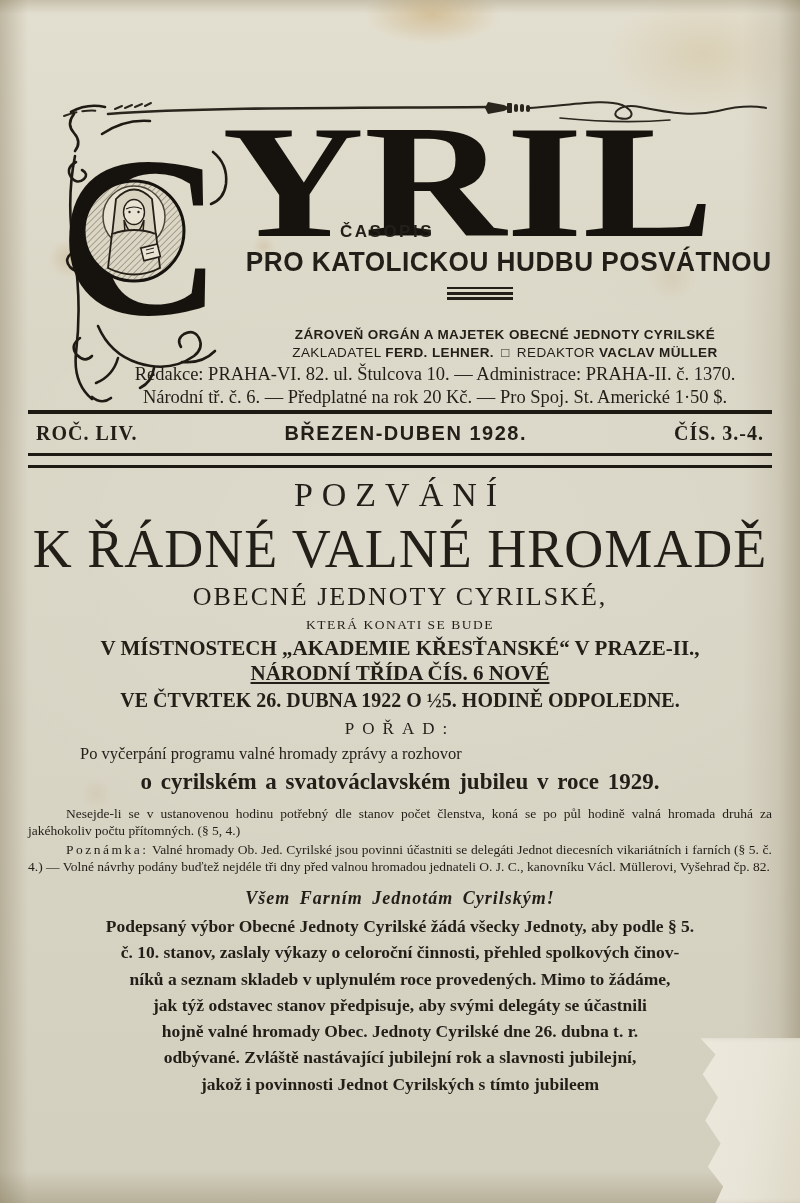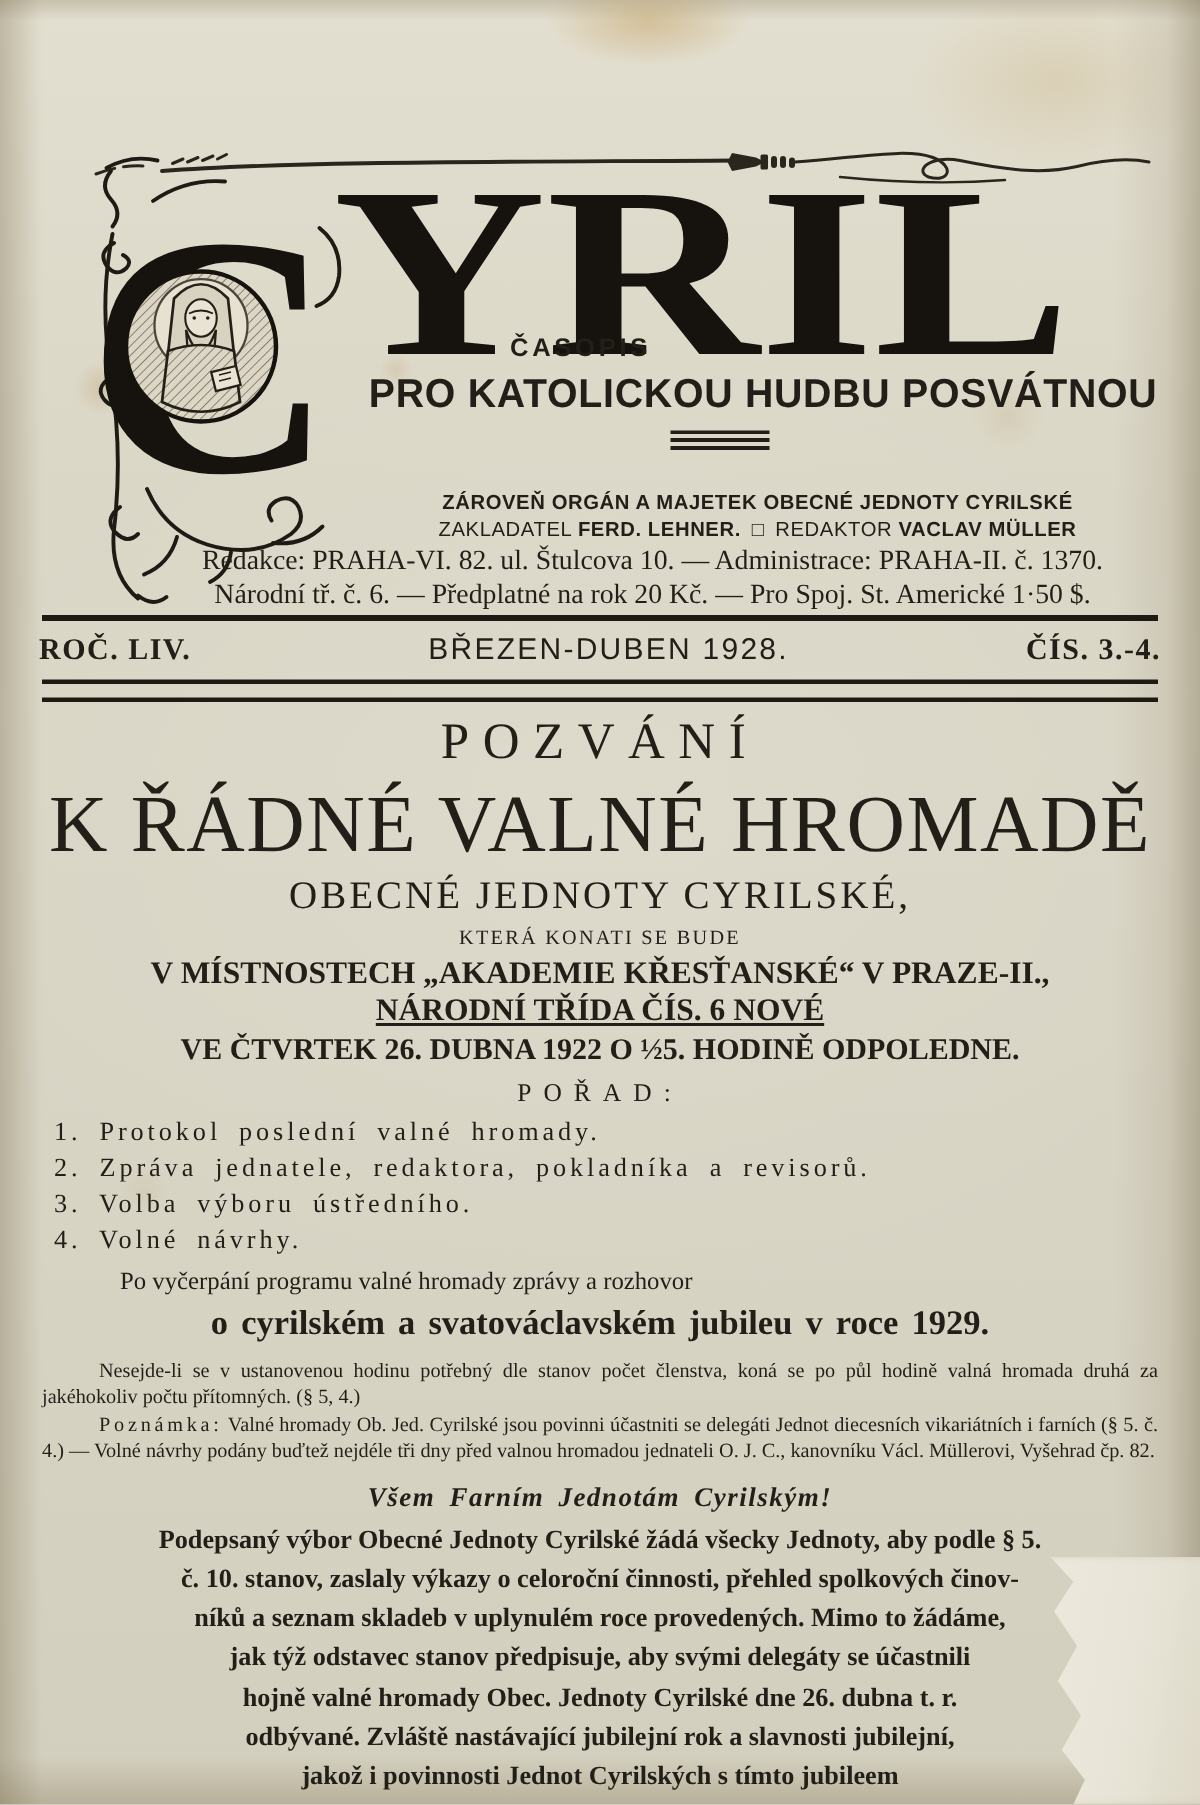--- a/index.html
+++ b/index.html
@@ -48,23 +48,23 @@
   .organ-line{white-space:nowrap;font-weight:bold;}
   .founder-line{white-space:nowrap;margin-top:3px;}
   .founder-line .lbl{font-weight:normal;}
   .founder-line .nm{font-weight:bold;}
   .founder-line .sep{font-weight:normal;padding:0 3px;}
   .address-block{position:absolute;left:102px;top:363px;width:666px;text-align:center;font-size:18.5px;}
   .address-block div{white-space:nowrap;line-height:1.22;}
 
   
   .thick-rule{margin:0 28px;border-top:4px solid #1d1a14;}
-  .vol-bar{display:flex;justify-content:space-between;align-items:baseline;margin:0 24px;padding:8px 2px 6px;}
+  .vol-bar{display:flex;justify-content:space-between;align-items:baseline;margin:0 34px;padding:8px 2px 6px;}
   .vol-left,.vol-right{font-size:20px;font-weight:bold;letter-spacing:1px;}
-  .vol-center{font-family:"Liberation Sans",sans-serif;font-size:20px;font-weight:normal;letter-spacing:1.5px;}
+  .vol-center{font-family:"Liberation Sans",sans-serif;font-size:20px;font-weight:bold;letter-spacing:1.5px;}
   .double-rule{margin:2px 28px 0;height:9px;border-top:3px solid #1d1a14;border-bottom:3px solid #1d1a14;}
 
   
   .inv{text-align:center;}
   .h-pozvani{margin-top:8px;font-size:34px;letter-spacing:9px;}
   .h-hromade{margin-top:4px;font-size:54px;letter-spacing:1px;white-space:nowrap;}
   .h-obecne{margin-top:2px;font-size:26px;letter-spacing:2px;}
   .h-sub1{margin-top:5px;font-size:13.5px;letter-spacing:1.5px;}
   .h-sub2{margin-top:3px;font-size:21px;font-weight:bold;white-space:nowrap;}
   .h-sub3{font-size:21px;font-weight:bold;text-decoration:underline;}
@@ -192,26 +192,20 @@
   <div class="inv">
     <div class="h-pozvani">POZVÁNÍ</div>
     <div class="h-hromade">K ŘÁDNÉ VALNÉ HROMADĚ</div>
     <div class="h-obecne">OBECNÉ JEDNOTY CYRILSKÉ,</div>
     <div class="h-sub1">KTERÁ KONATI SE BUDE</div>
     <div class="h-sub2">V MÍSTNOSTECH „AKADEMIE KŘESŤANSKÉ“ V PRAZE-II.,</div>
     <div class="h-sub3">NÁRODNÍ TŘÍDA ČÍS. 6 NOVÉ</div>
     <div class="h-sub4">VE ČTVRTEK 26. DUBNA 1922 O ½5. HODINĚ ODPOLEDNE.</div>
     <div class="h-porad">POŘAD:</div>
 
-    <div class="agenda">
-      <div>1. Protokol poslední valné hromady.</div>
-      <div>2. Zpráva jednatele, redaktora, pokladníka a revisorů.</div>
-      <div>3. Volba výboru ústředního.</div>
-      <div>4. Volné návrhy.</div>
-    </div>
 
     <div class="after-agenda">Po vyčerpání programu valné hromady zprávy a rozhovor</div>
     <div class="jubilee">o cyrilském a svatováclavském jubileu v roce 1929.</div>
   </div>
 
   <div class="fine">
     <p>Nesejde-li se v ustanovenou hodinu potřebný dle stanov počet členstva, koná se po půl hodině valná hromada druhá za jakéhokoliv počtu přítomných. (§ 5, 4.)</p>
     <p><span class="remark-label">Poznámka:</span> <span>Valné hromady Ob. Jed. Cyrilské jsou povinni účastniti se delegáti Jednot diecesních vikariátních i farních (§ 5. č. 4.) — Volné návrhy podány buďtež nejdéle tři dny před valnou hromadou jednateli O. J. C., kanovníku Václ. Müllerovi, Vyšehrad čp. 82.</span></p>
   </div>
 

